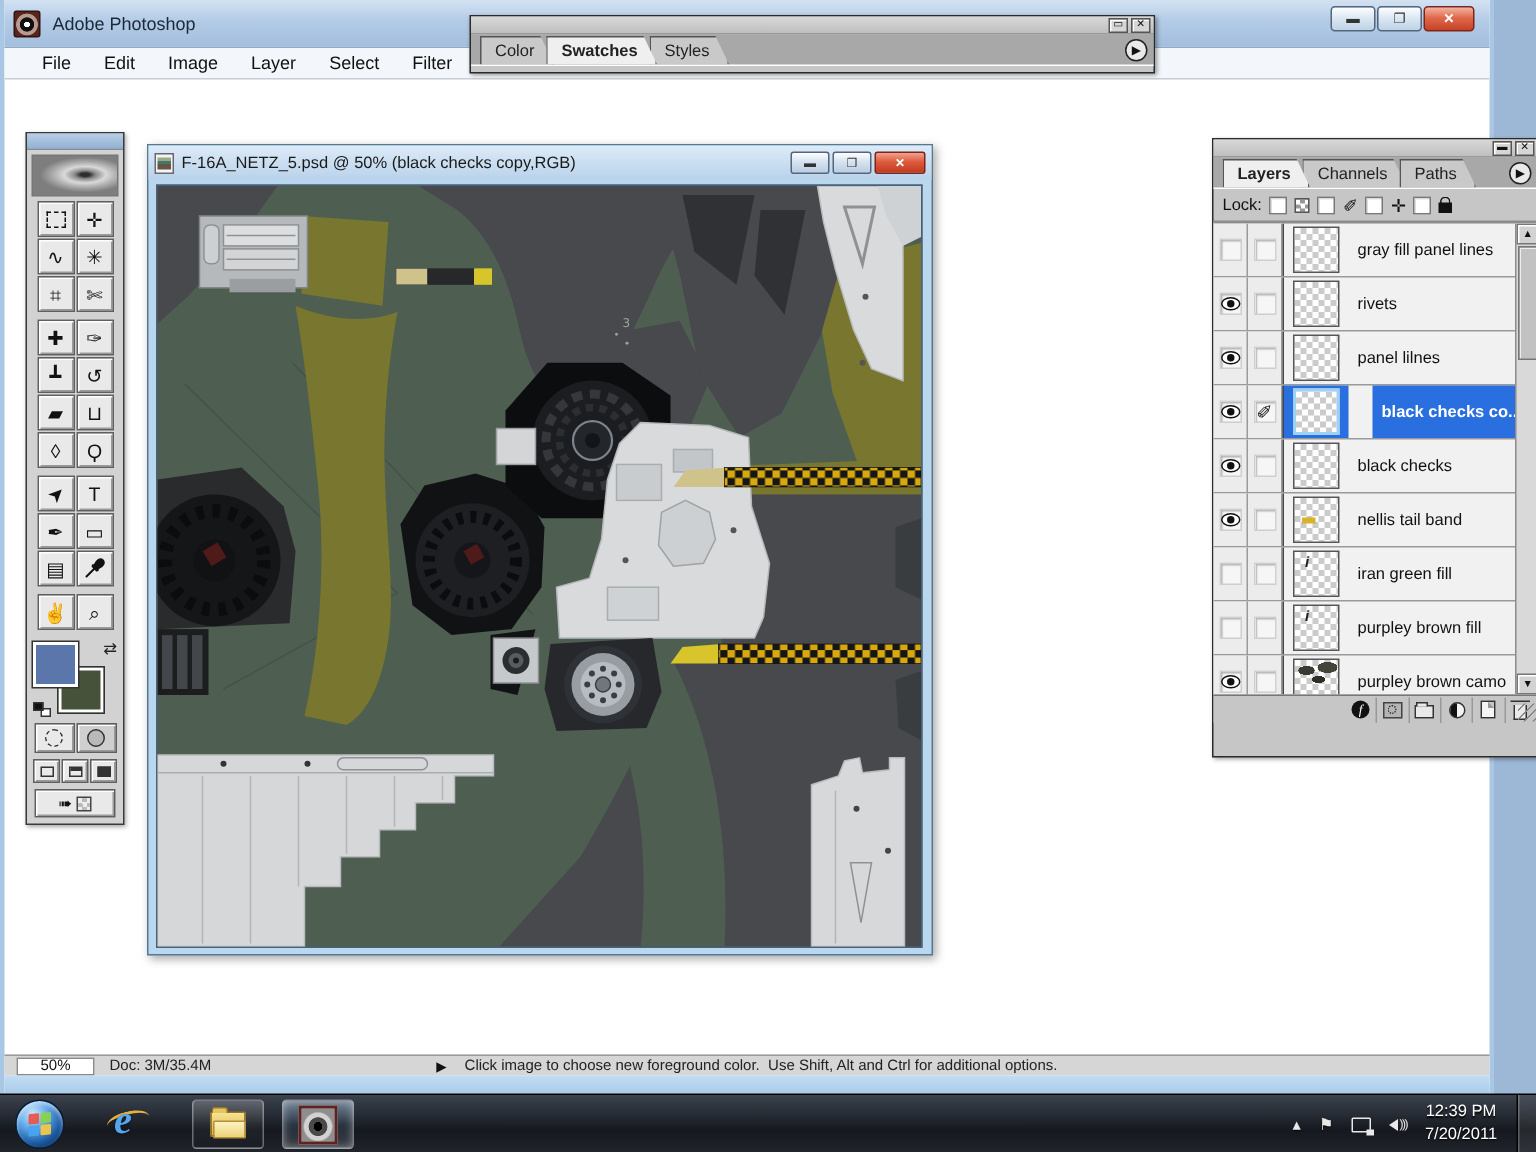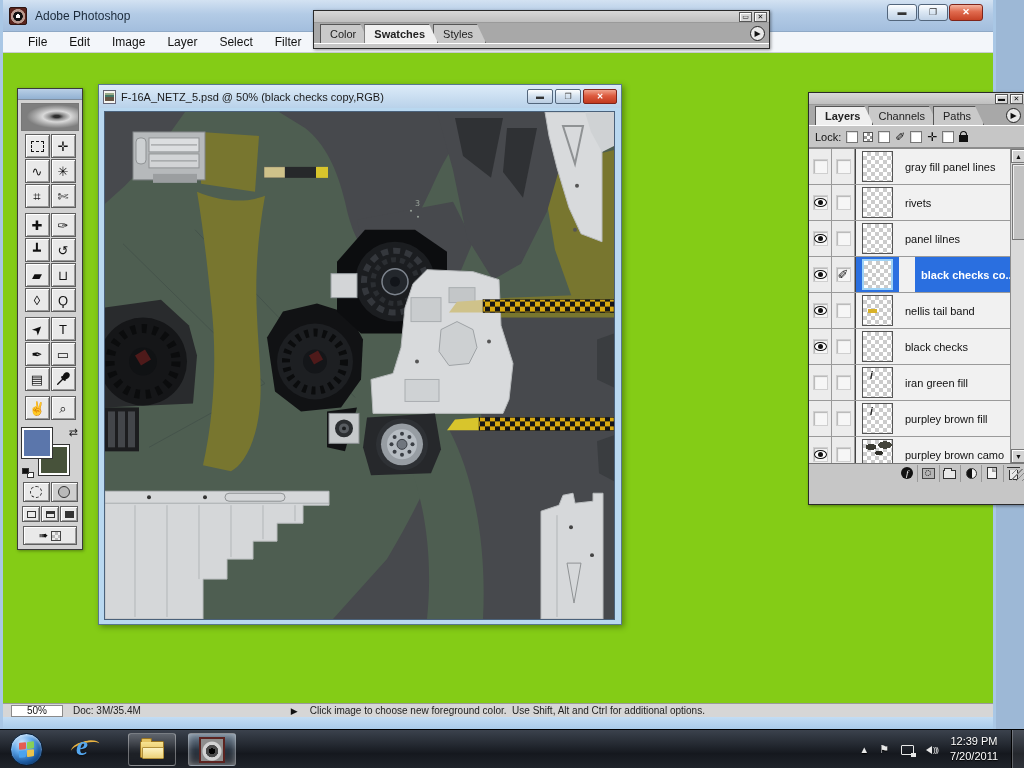--- a/index.html
+++ b/index.html
@@ -1,21 +1,21 @@
 <!DOCTYPE html>
 <html><head>
 <meta charset="utf-8">
 <style>
   * { margin:0; padding:0; box-sizing:border-box; }
   html,body { width:1024px; height:768px; overflow:hidden; font-family:"Liberation Sans",sans-serif; }
   body { background:#9db8d6; position:relative; font-size:11px; color:#111; }
 
   
   .app { position:absolute; left:0; top:0; width:996px; height:729px;
-         border-left:3px solid #a9c7e5; border-right:3px solid #a9c7e5; background:#84cc16; }
+         border-left:3px solid #a9c7e5; border-right:3px solid #a9c7e5; background:#ffffff; }
   .titlebar { position:absolute; left:0; top:0; right:0; height:32px;
               background:linear-gradient(#d3e2f2,#b3cbe6 45%,#a3bedd); border-bottom:1px solid #8fa9c6;
               display:flex; align-items:center; }
   .app-icon { width:18px; height:18px; margin:0 8px 0 6px; background:#5a241c; border:1px solid #2d1512; border-radius:2px;
               background-image:radial-gradient(circle at 50% 52%, #fff 0 2px, #111 2px 4.5px, #b99a90 5px 7px, #5a241c 7.5px); }
   .title-text { font-size:12px; color:#1b2a3a; }
   .win-btns { position:absolute; right:10px; top:4px; display:flex; gap:1px; }
   .win-btn { width:30px; height:17px; border:1px solid #53667c; border-radius:3px;
              background:linear-gradient(#fdfeff,#dce8f4 45%,#bfd2e6); color:#333; font-size:9px;
              display:flex; align-items:center; justify-content:center; line-height:1; }
@@ -90,21 +90,21 @@
   .screen-btn.s2 i { background:linear-gradient(#333 2px, #e9e9e9 2px); }
   .screen-btn.s3 i { background:#333; }
   .ir-row { display:flex; justify-content:center; margin-top:4px; }
   .ir-btn { width:54px; height:19px; background:#e9e9e9; border:1px solid #5f5f5f;
             box-shadow:inset 1px 1px 0 #fff, inset -1px -1px 0 #9a9a9a;
             display:flex; align-items:center; justify-content:center; gap:3px; font-size:11px; }
   .ir-btn .chk { width:10px; height:10px; border:1px solid #444;
                  background:repeating-conic-gradient(#bbb 0 25%, #eee 0 50%); background-size:6px 6px; }
 
   
-  .docwin { position:absolute; left:95px; top:84px; width:524px; height:541px; background:#b9d8f0;
+  .docwin { position:absolute; left:95px; top:96px; width:524px; height:541px; background:#b9d8f0;
             border:1px solid #58788f; box-shadow:2px 2px 6px rgba(0,0,0,.35); z-index:10; }
   .doc-titlebar { height:23px; background:linear-gradient(#dcebf8,#b9d2ea); display:flex; align-items:center; padding:0 4px; }
   .doc-icon { width:13px; height:14px; background:#f5f5f0; border:1px solid #667; margin-right:5px;
               background-image:linear-gradient(#9a8 30%, #476 30% 55%, #654 55%); background-size:9px 8px; background-repeat:no-repeat; background-position:1px 2px; }
   .doc-title { font-size:11px; color:#1a1a1a; flex:1; white-space:nowrap; overflow:hidden; }
   .doc-btns { display:flex; gap:2px; }
   .doc-btn { width:26px; height:15px; border:1px solid #53667c; border-radius:2px;
              background:linear-gradient(#fdfeff,#d6e3f0 45%,#bacde2); font-size:8px; color:#333;
              display:flex; align-items:center; justify-content:center; line-height:1; }
   .doc-btn.close { width:34px; border-color:#7e241a; background:linear-gradient(#f0a28c,#dd5b3e 45%,#c13a20); color:#fff; font-weight:bold; }
@@ -607,39 +607,39 @@
         <div class="layer-row">
           <div class="cell-eye">
             <span class="cell-well">
               <span class="eye"></span>
             </span>
           </div>
           <div class="cell-link">
             <span class="cell-well"></span>
           </div>
           <div class="cell-thumb">
+            <span class="thumb"></span>
+          </div>
+          <div class="cell-name">black checks</div>
+        </div>
+        <div class="layer-row">
+          <div class="cell-eye">
+            <span class="cell-well">
+              <span class="eye"></span>
+            </span>
+          </div>
+          <div class="cell-link">
+            <span class="cell-well"></span>
+          </div>
+          <div class="cell-thumb">
             <span class="thumb">
               <i class="tailband"></i>
             </span>
           </div>
           <div class="cell-name">nellis tail band</div>
-        </div>
-        <div class="layer-row">
-          <div class="cell-eye">
-            <span class="cell-well">
-              <span class="eye"></span>
-            </span>
-          </div>
-          <div class="cell-link">
-            <span class="cell-well"></span>
-          </div>
-          <div class="cell-thumb">
-            <span class="thumb"></span>
-          </div>
-          <div class="cell-name">black checks</div>
         </div>
         <div class="layer-row">
           <div class="cell-eye">
             <span class="cell-well"></span>
           </div>
           <div class="cell-link">
             <span class="cell-well"></span>
           </div>
           <div class="cell-thumb">
             <span class="thumb">

